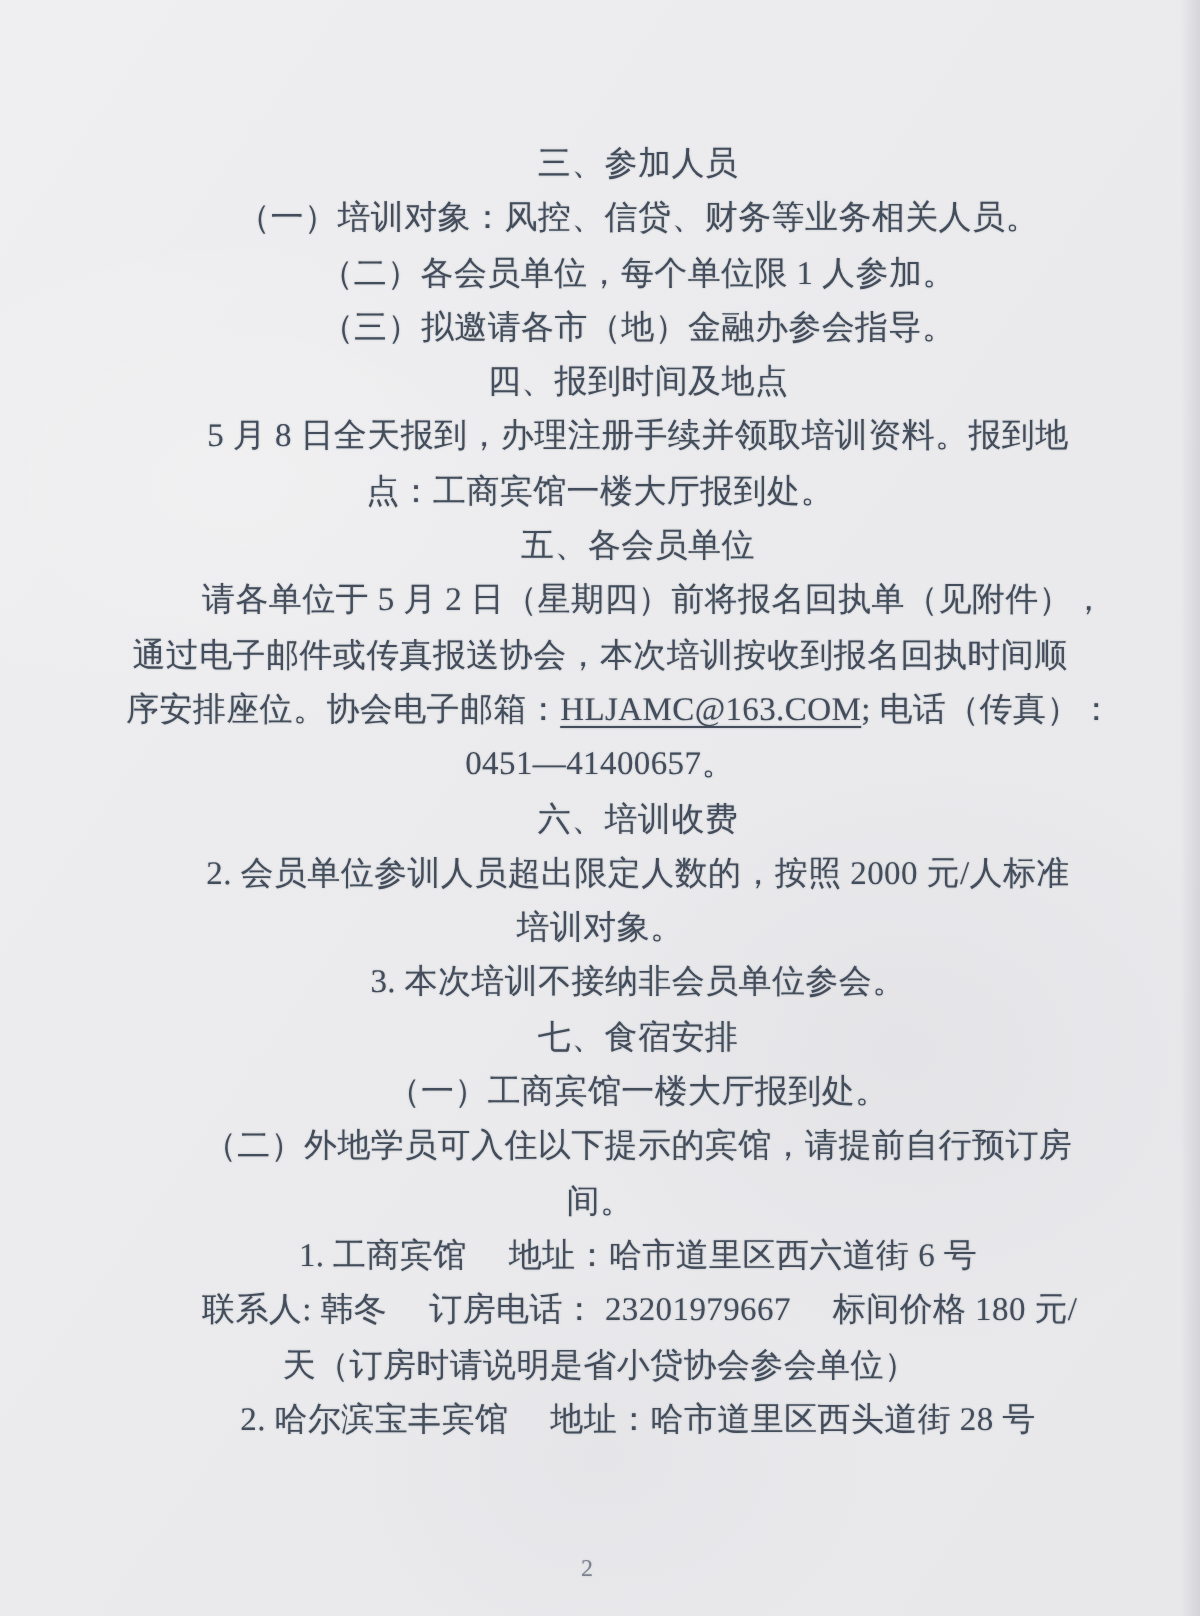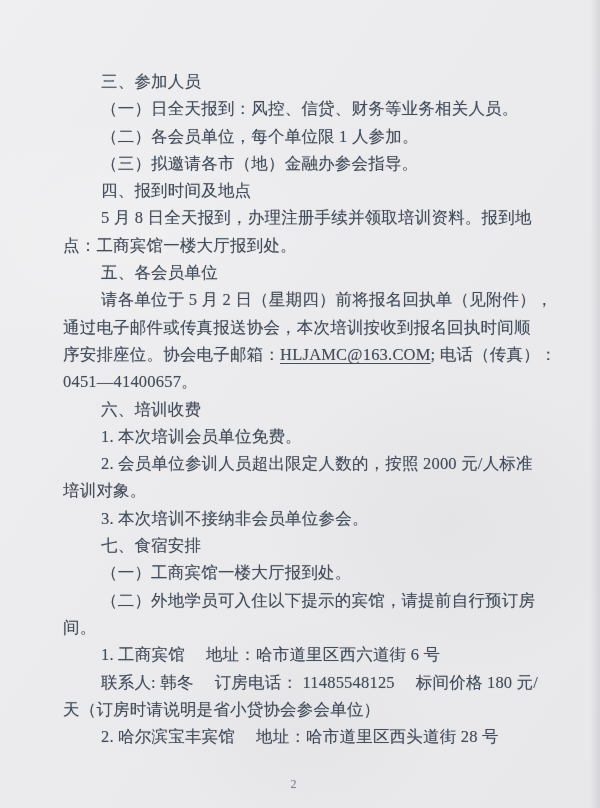--- a/index.html
+++ b/index.html
@@ -44,20 +44,21 @@
     top: 68px;
     width: 474px;
     font-size: 16.5px;
     line-height: 27.3px;
     letter-spacing: 0.2px;
     white-space: nowrap;
     text-shadow: 0 0 1px rgba(67,77,91,0.38);
   }
   .line {
     height: 27.3px;
+    text-align: center;
   }
   .line.indent {
     padding-left: 38px;
   }
   .email {
     text-decoration: underline;
     text-underline-offset: 3px;
   }
   .page-number {
     position: absolute;
@@ -70,41 +71,40 @@
     color: #7d8490;
     text-shadow: 0 0 1px rgba(125,132,144,0.4);
   }
 </style>
 </head>
 <body>
 
 <div class="page">
   <div class="content">
     <div class="line indent heading">三、参加人员</div>
-    <div class="line indent">（一）日全天报到：风控、信贷、财务等业务相关人员。</div>
+    <div class="line indent">（一）培训对象：风控、信贷、财务等业务相关人员。</div>
     <div class="line indent">（二）各会员单位，每个单位限 1 人参加。</div>
     <div class="line indent">（三）拟邀请各市（地）金融办参会指导。</div>
     <div class="line indent heading">四、报到时间及地点</div>
     <div class="line indent">5 月 8 日全天报到，办理注册手续并领取培训资料。报到地</div>
     <div class="line">点：工商宾馆一楼大厅报到处。</div>
     <div class="line indent heading">五、各会员单位</div>
     <div class="line indent">请各单位于 5 月 2 日（星期四）前将报名回执单（见附件），</div>
     <div class="line">通过电子邮件或传真报送协会，本次培训按收到报名回执时间顺</div>
     <div class="line">
       <span>序安排座位。协会电子邮箱：</span><span class="email">HLJAMC@163.COM</span><span>; 电话（传真）：</span>
     </div>
     <div class="line">0451—41400657。</div>
     <div class="line indent heading">六、培训收费</div>
-    <div class="line indent">1. 本次培训会员单位免费。</div>
     <div class="line indent">2. 会员单位参训人员超出限定人数的，按照 2000 元/人标准</div>
     <div class="line">培训对象。</div>
     <div class="line indent">3. 本次培训不接纳非会员单位参会。</div>
     <div class="line indent heading">七、食宿安排</div>
     <div class="line indent">（一）工商宾馆一楼大厅报到处。</div>
     <div class="line indent">（二）外地学员可入住以下提示的宾馆，请提前自行预订房</div>
     <div class="line">间。</div>
     <div class="line indent">1. 工商宾馆　 地址：哈市道里区西六道街 6 号</div>
-    <div class="line indent">联系人: 韩冬　 订房电话： 11485548125　 标间价格 180 元/</div>
+    <div class="line indent">联系人: 韩冬　 订房电话： 23201979667　 标间价格 180 元/</div>
     <div class="line">天（订房时请说明是省小贷协会参会单位）</div>
     <div class="line indent">2. 哈尔滨宝丰宾馆　 地址：哈市道里区西头道街 28 号</div>
   </div>
   <div class="page-number">2</div>
 </div>
 
 </body></html>

